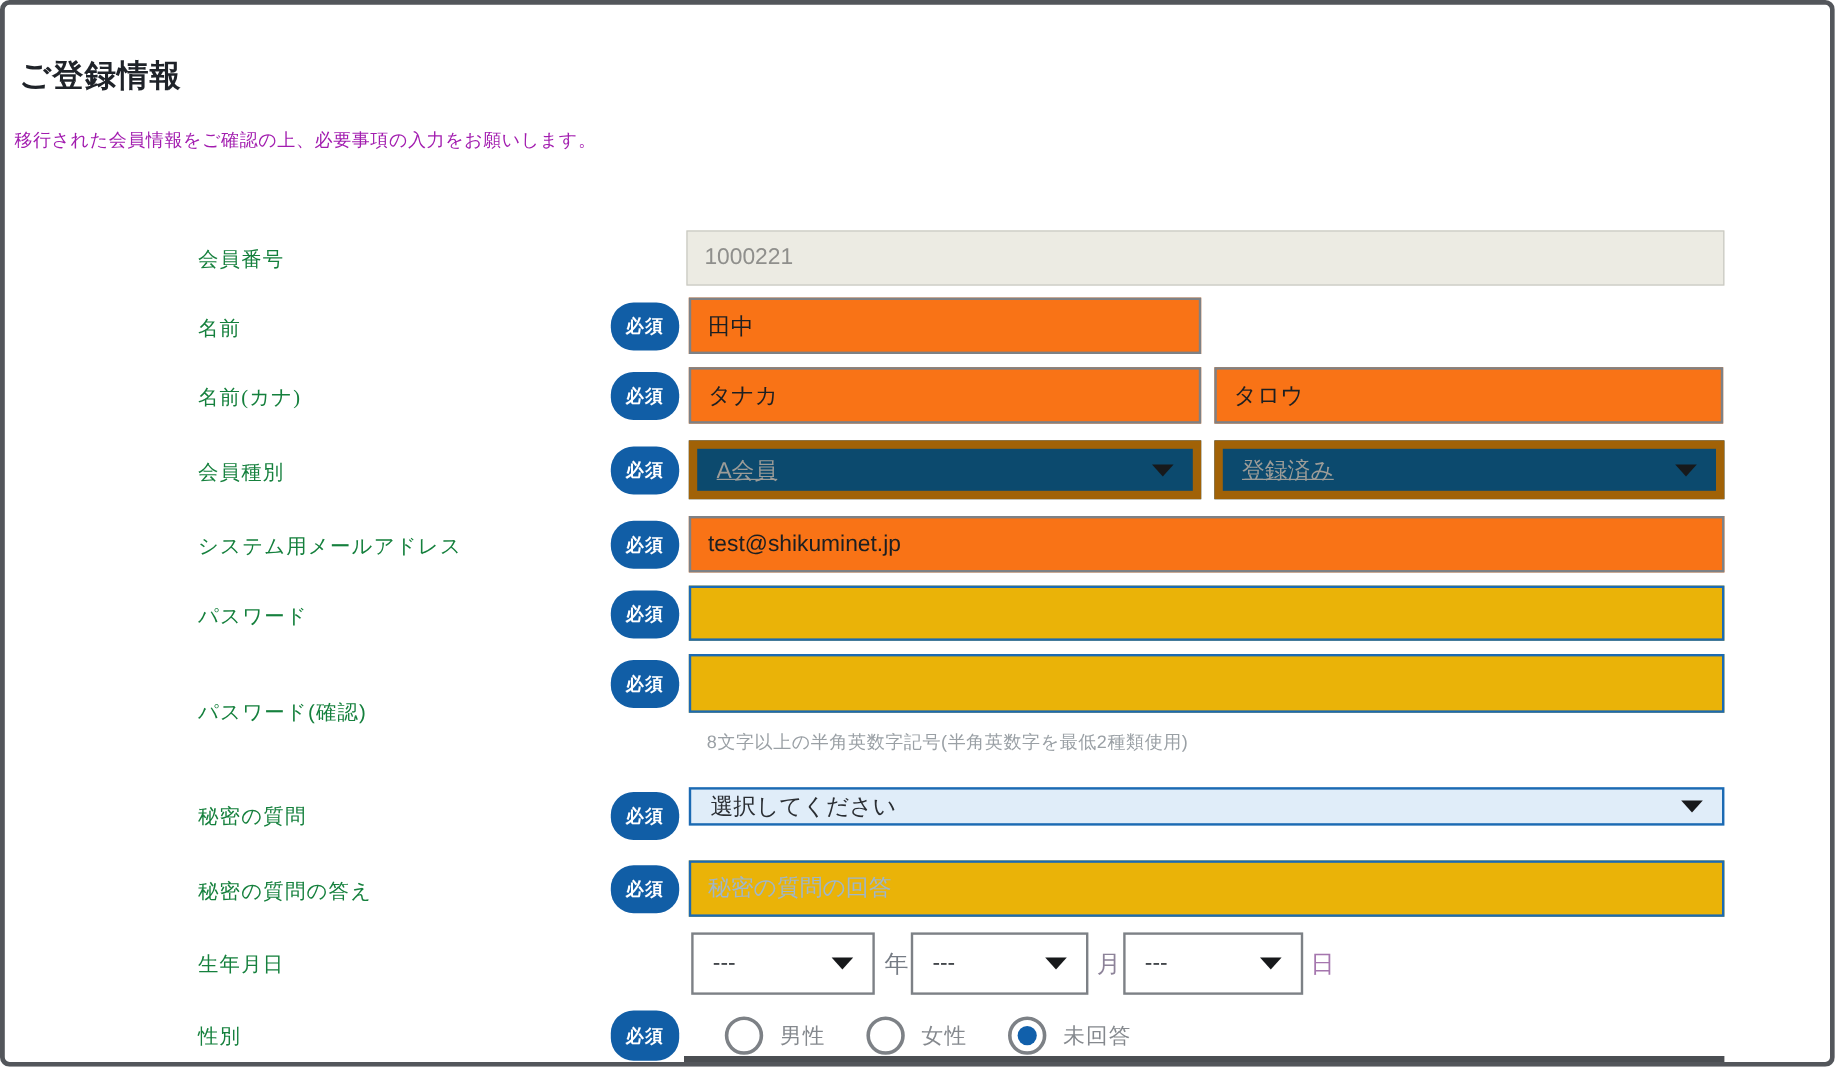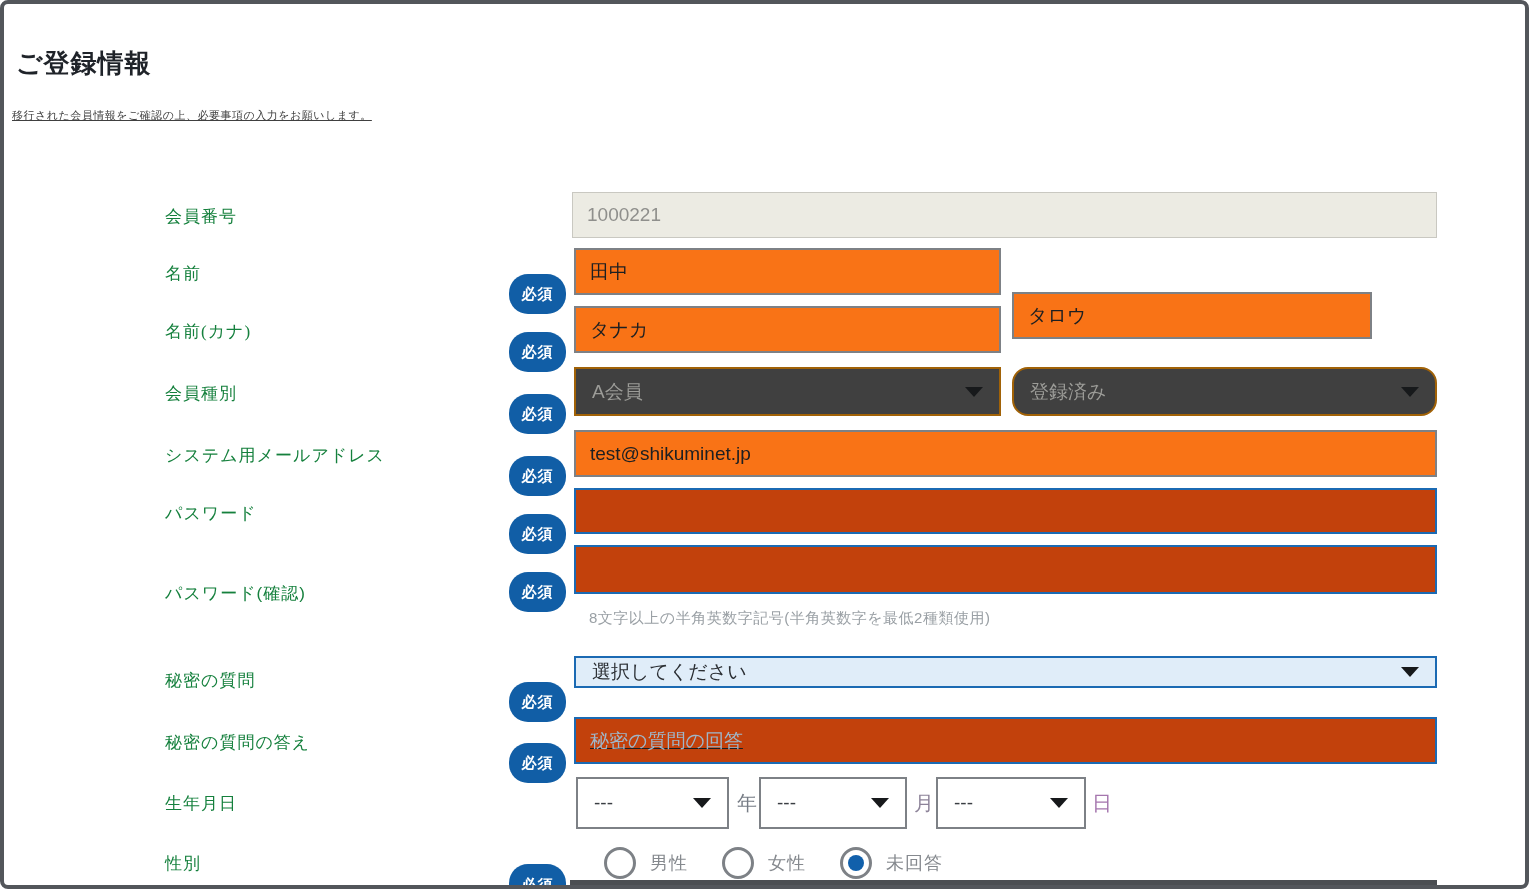--- a/index.html
+++ b/index.html
@@ -14,72 +14,70 @@
     font-family:"Liberation Sans","DejaVu Sans",sans-serif;
   }
   .page-title{
     position:absolute;left:12px;top:6px;
     font-size:26px;font-weight:bold;color:#1f2329;
     letter-spacing:1px;
     margin-top:36px;
   }
   .page-subtitle{
     position:absolute;left:8px;top:104px;
-    font-size:11px;color:#404040;
+    font-size:15px;color:#a21caf;
     letter-spacing:0.5px;
-    text-decoration:underline;
   }
   .flabel{
     position:absolute;left:161px;
     font-size:17px;color:#15803d;
     letter-spacing:1px;
     white-space:nowrap;
   }
   .req-badge{
     position:absolute;
     width:57px;height:40px;
     background:#115ea6;
     border-radius:19px;
     color:#ffffff;font-size:15px;font-weight:bold;
     display:flex;align-items:center;justify-content:center;
     letter-spacing:1px;
-    margin-top:22px;
   }
   .txt{
     position:absolute;
     border:2px solid #7d8186;
     background:#f97316;
     font-family:"Liberation Sans","DejaVu Sans",sans-serif;
     font-size:19px;color:#1c1f22;
     padding:0 14px;
     outline:none;
   }
   .txt.readonly{
     background:#ecebe3;
     border:1px solid #c9c8c1;
     color:#8f8f8c;
   }
   .txt.blue{
-    background:#c2410c;
+    background:#eab308;
     border:2px solid #1b6ab3;
-    text-decoration:underline;
   }
   .txt.blue::placeholder{color:#9fb6c9;opacity:1;}
   .dropdown{
     position:absolute;
     display:flex;align-items:center;
     padding:0 16px;
     font-size:19px;
     cursor:default;
   }
   .dropdown .dd-text{flex:1;overflow:hidden;white-space:nowrap;}
   .dropdown.disabled{
-    background:#404040;
-    border:2px solid #a16207;
+    background:#0c4a6e;
+    border:7px solid #a16207;
     color:#9c9c98;
+    text-decoration:underline;
   }
   .dropdown.bluesel{
     background:#e0edf9;
     border:2px solid #1b6ab3;
     color:#2a2e33;
   }
   .dropdown.plain{
     background:#ffffff;
     border:2px solid #7d8186;
     color:#3a3e43;
@@ -134,29 +132,29 @@
   <div class="flabel" style="top:201px;">会員番号</div>
   <input class="txt readonly" style="left: 568px; top: 188px; width: 865px; height: 46px;" readonly="" value="1000221">
 
   <div class="flabel" style="top:258px;">名前</div>
   <div class="req-badge" style="left:505px;top:248px;">必須</div>
   <input class="txt" style="left: 570px; top: 244px; width: 427px; height: 47px;" value="田中">
 
   <div class="flabel" style="top:316px;font-family:Liberation Serif, serif;">名前(カナ)</div>
   <div class="req-badge" style="left:505px;top:306px;">必須</div>
   <input class="txt" style="left: 570px; top: 302px; width: 427px; height: 47px;" value="タナカ">
-  <input class="txt" style="left: 1008px; top: 288px; width: 360px; height: 47px;" value="タロウ">
+  <input class="txt" style="left: 1008px; top: 302px; width: 424px; height: 47px;" value="タロウ">
 
   <div class="flabel" style="top:378px;">会員種別</div>
   <div class="req-badge" style="left:505px;top:368px;">必須</div>
   <div class="dropdown disabled" style="left:570px;top:363px;width:427px;height:49px;">
     <span class="dd-text">A会員</span>
     <span class="arrow-down"></span>
   </div>
-  <div class="dropdown disabled" style="left:1008px;top:363px;width:425px;height:49px;border-radius:16px;">
+  <div class="dropdown disabled" style="left:1008px;top:363px;width:425px;height:49px;">
     <span class="dd-text">登録済み</span>
     <span class="arrow-down"></span>
   </div>
 
   <div class="flabel" style="top:440px;">システム用メールアドレス</div>
   <div class="req-badge" style="left:505px;top:430px;">必須</div>
   <input class="txt" style="left: 570px; top: 426px; width: 863px; height: 47px;" value="test@shikuminet.jp">
 
   <div class="flabel" style="top:498px;">パスワード</div>
   <div class="req-badge" style="left:505px;top:488px;">必須</div>

